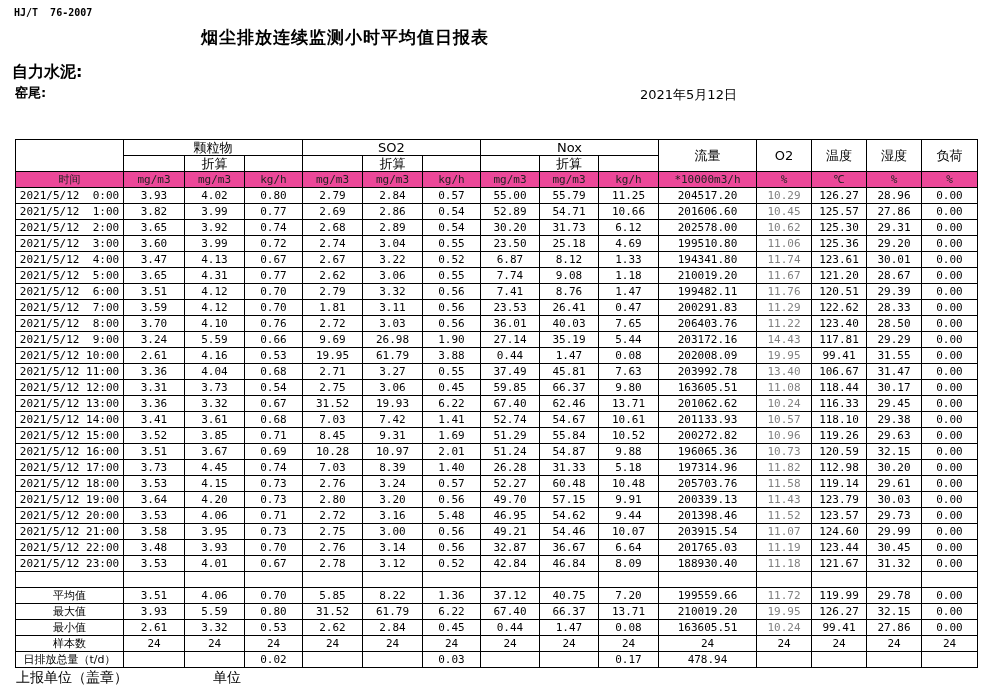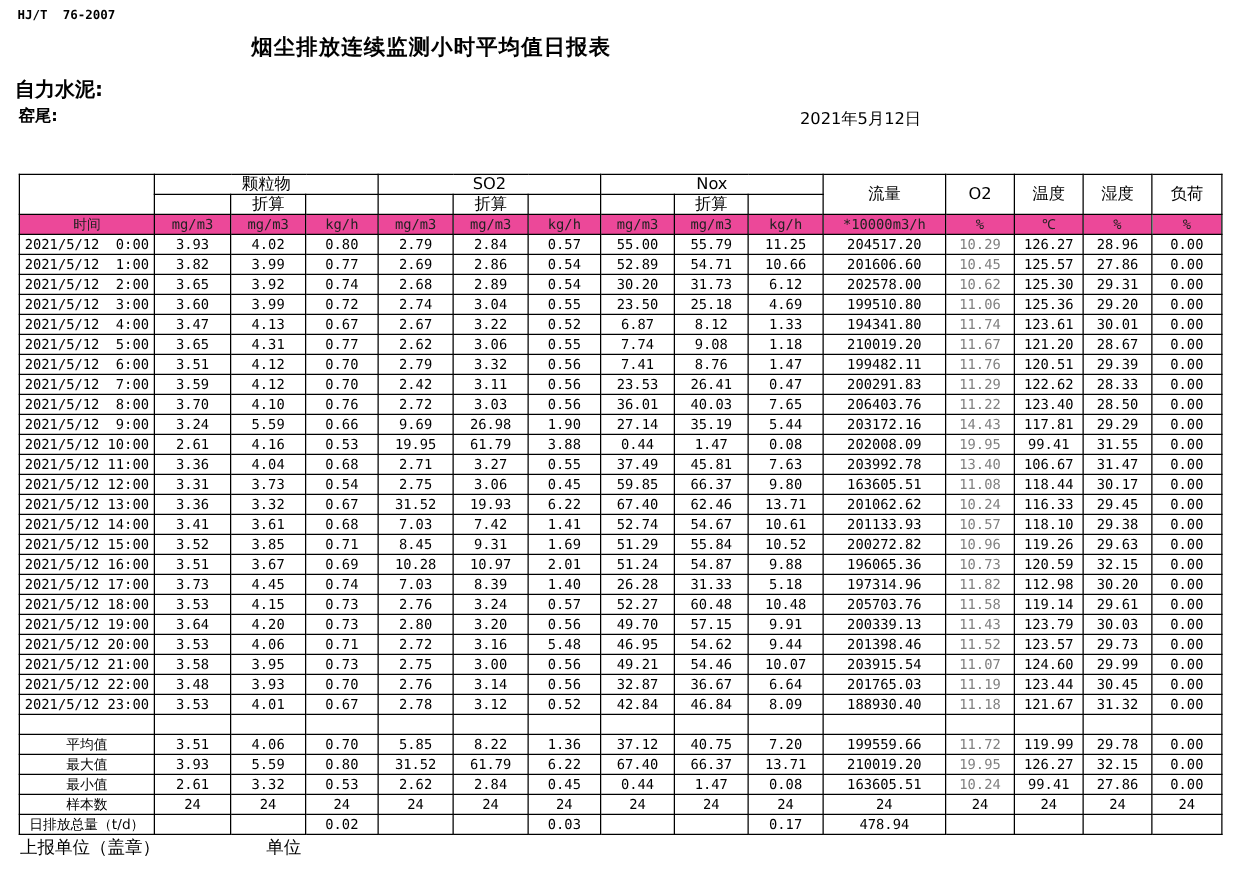--- a/index.html
+++ b/index.html
@@ -221,21 +221,21 @@
           <td class="c-gray">11.76</td>
           <td>120.51</td>
           <td>29.39</td>
           <td>0.00</td>
         </tr>
         <tr>
           <td class="c-time">2021/5/12  7:00</td>
           <td>3.59</td>
           <td>4.12</td>
           <td>0.70</td>
-          <td>2.42</td>
+          <td>1.81</td>
           <td>3.11</td>
           <td>0.56</td>
           <td>23.53</td>
           <td>26.41</td>
           <td>0.47</td>
           <td>200291.83</td>
           <td class="c-gray">11.29</td>
           <td>122.62</td>
           <td>28.33</td>
           <td>0.00</td>

